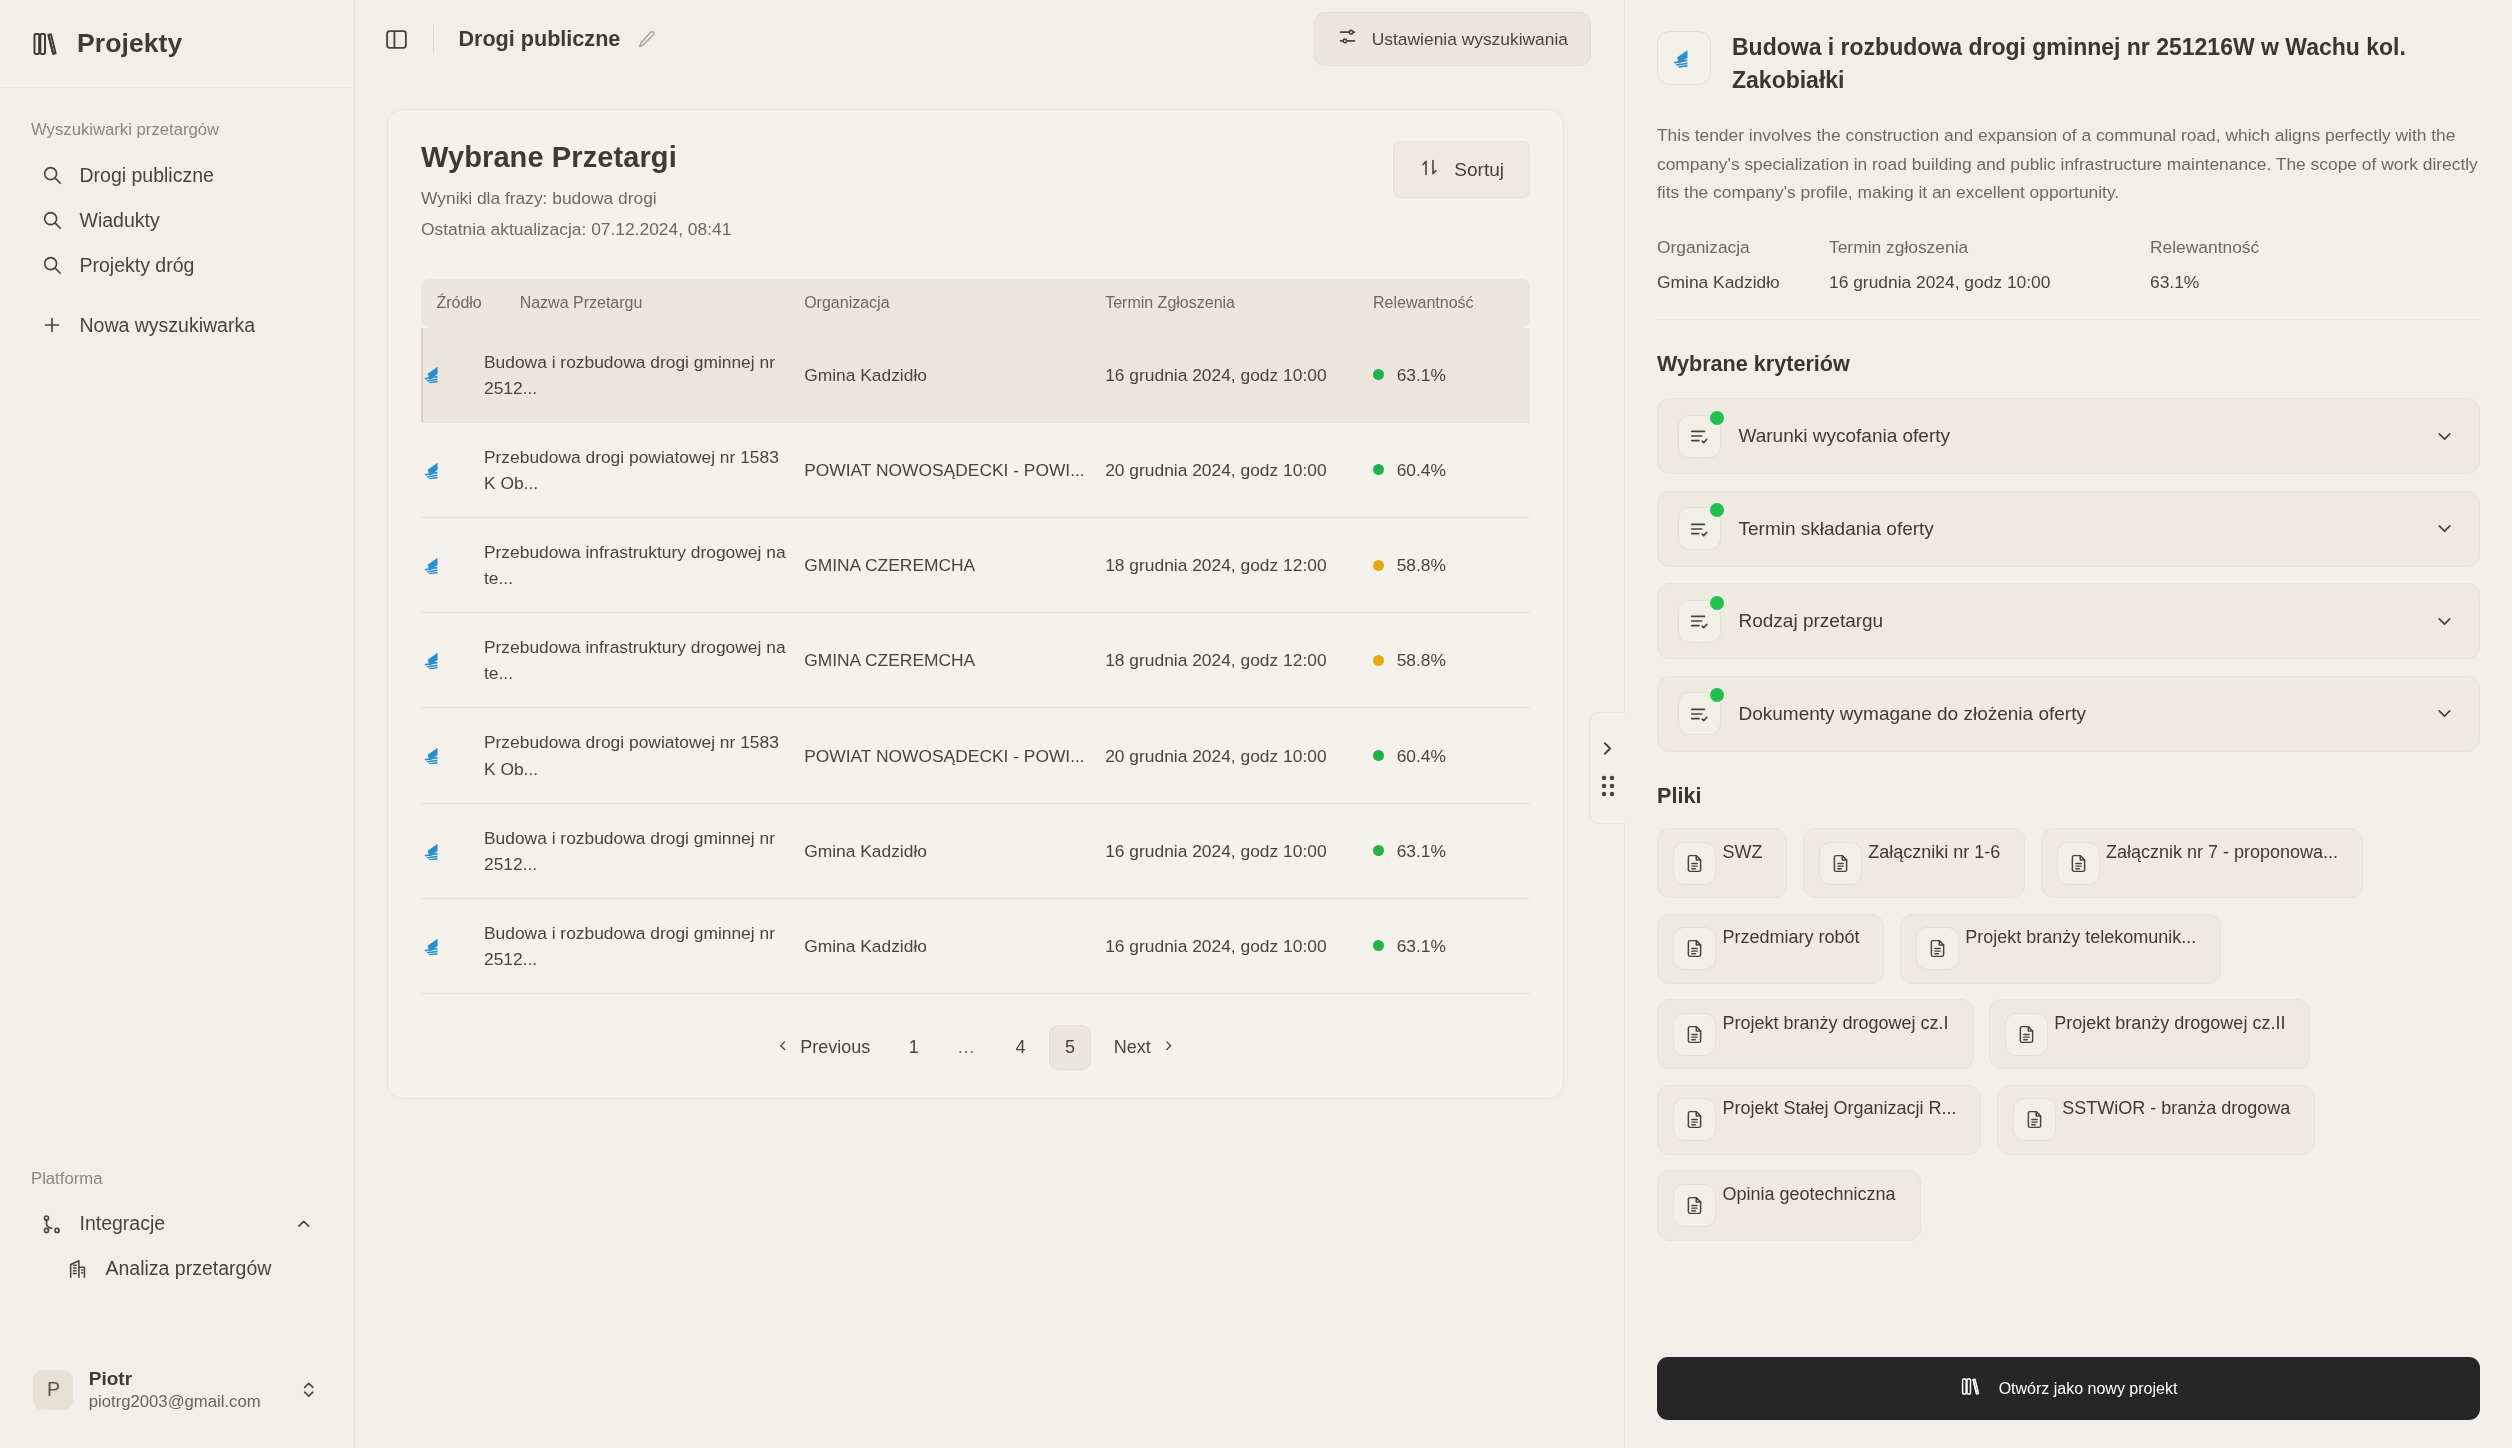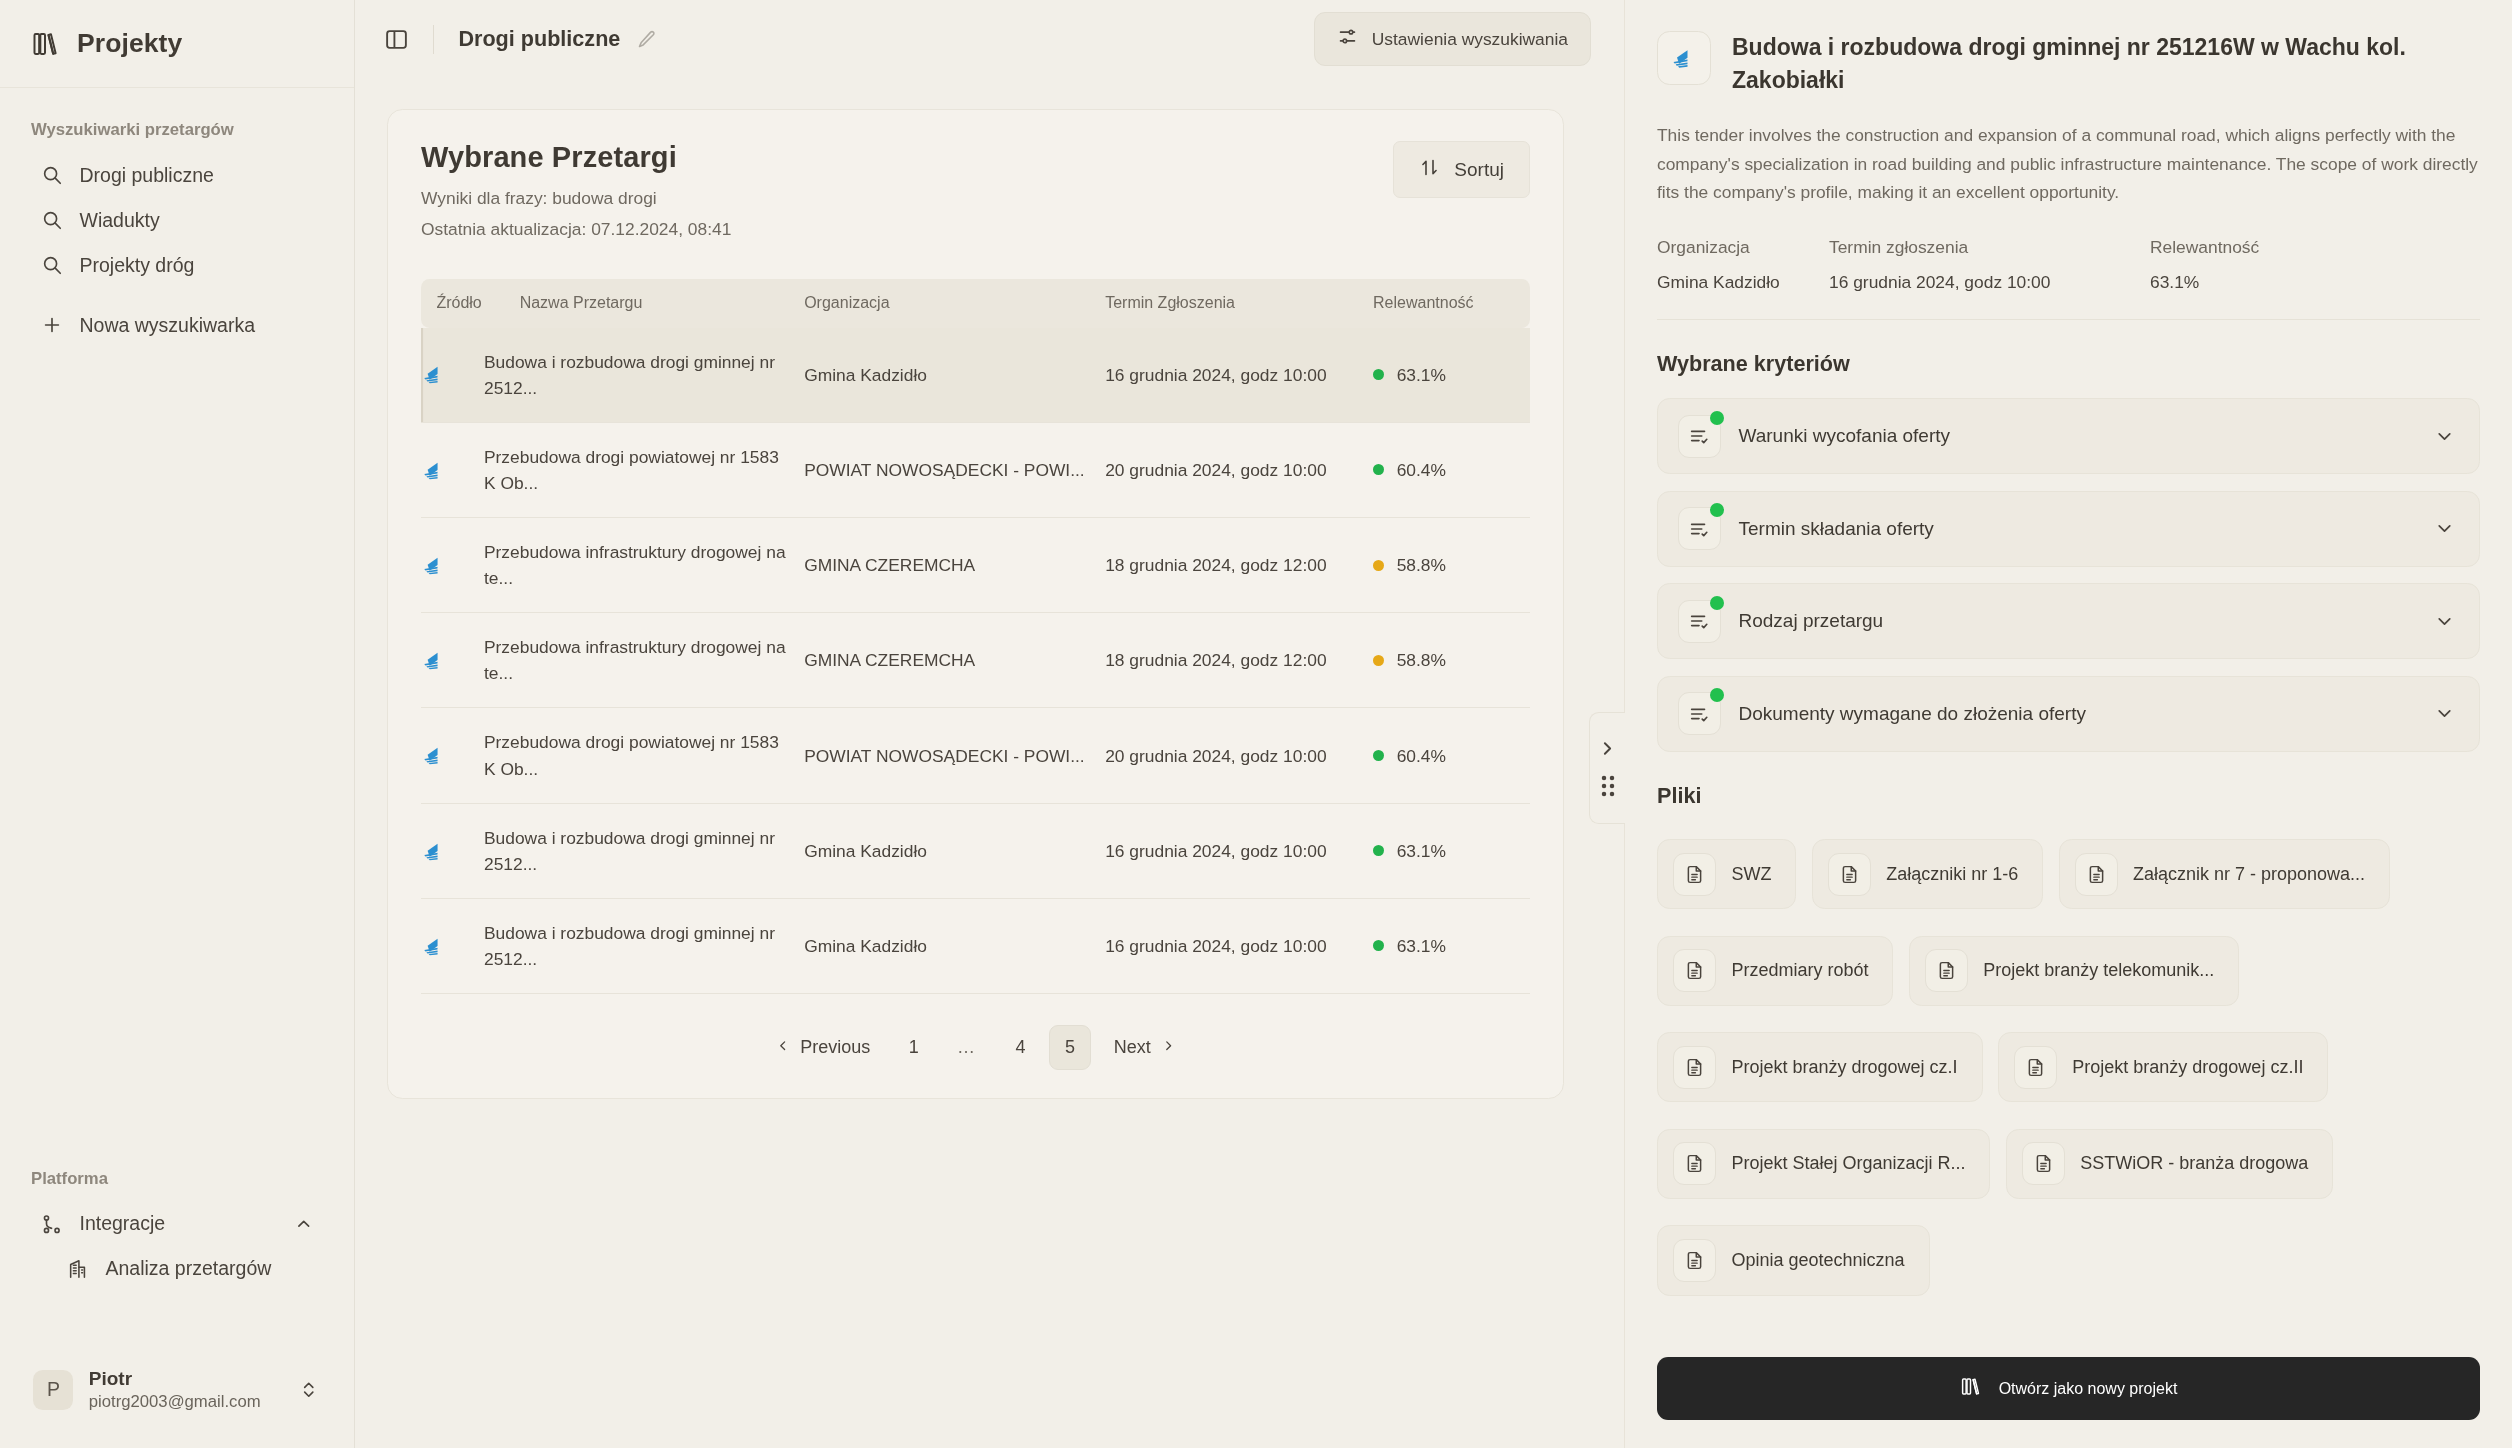--- a/index.html
+++ b/index.html
@@ -23,21 +23,20 @@
   .sb-header {
     display: flex; align-items: center; gap: 18px;
     padding: 28px 0 28px 31px;
     border-bottom: 1.4px solid #e8e4da;
   }
   .sb-logo { width: 28px; height: 28px; display: block; }
   .sb-title { font-size: 26.5px; font-weight: 700; color: #413b34; letter-spacing: 0.1px; }
   .sb-section {
     font-size: 16.7px; color: #8e877d;
     padding: 32px 0 12.6px 31px;
-    font-weight: bold;
   }
   .sb-item {
     display: flex; align-items: center; gap: 16.7px;
     padding: 11px 31px; margin: 0 9.8px;
     border-radius: 9.8px; cursor: pointer;
     font-size: 19.5px; color: #4a443d;
   }
   .sb-ico { width: 22px; height: 22px; flex: 0 0 22px; display: block; }
   .sb-sub {
     display: flex; align-items: center; gap: 16.7px;
@@ -191,23 +190,23 @@
   .crit-dot {
     position: absolute; top: -4.9px; right: -4.9px;
     width: 14px; height: 14px; border-radius: 50%;
   }
   .crit-label { font-size: 19px; color: #3f3a33; }
   .crit-chev { margin-left: auto; width: 21px; height: 21px; }
 
   .files-h2 { font-size: 21.6px; font-weight: 700; color: #3b362f; margin-top: 31px; }
   .files { display: flex; flex-wrap: wrap; gap: 15.4px; margin-top: 19.5px; }
   .file {
-    display: flex; align-items: center; gap: 15px;
+    display: flex; gap: 6px;
     background: #eeeae1; border: 0.7px solid #e7e3d8;
-    border-radius: 12.6px; padding: 12.6px 24px 12.6px 15.4px; cursor: pointer; margin-top: 11px;
+    border-radius: 12.6px; padding: 12.6px 24px 12.6px 15.4px; cursor: pointer;
   }
   .file-ico {
     width: 43px; height: 43px; flex: 0 0 43px;
     border: 0.7px solid #e4e0d5; border-radius: 11px; background: #f2efe6;
     display: flex; align-items: center; justify-content: center;
   }
   .file-label { font-size: 18px; color: #3f3a33; white-space: nowrap; }
 
   .rp-spacer { flex: 1 1 auto; }
   .open-btn {

